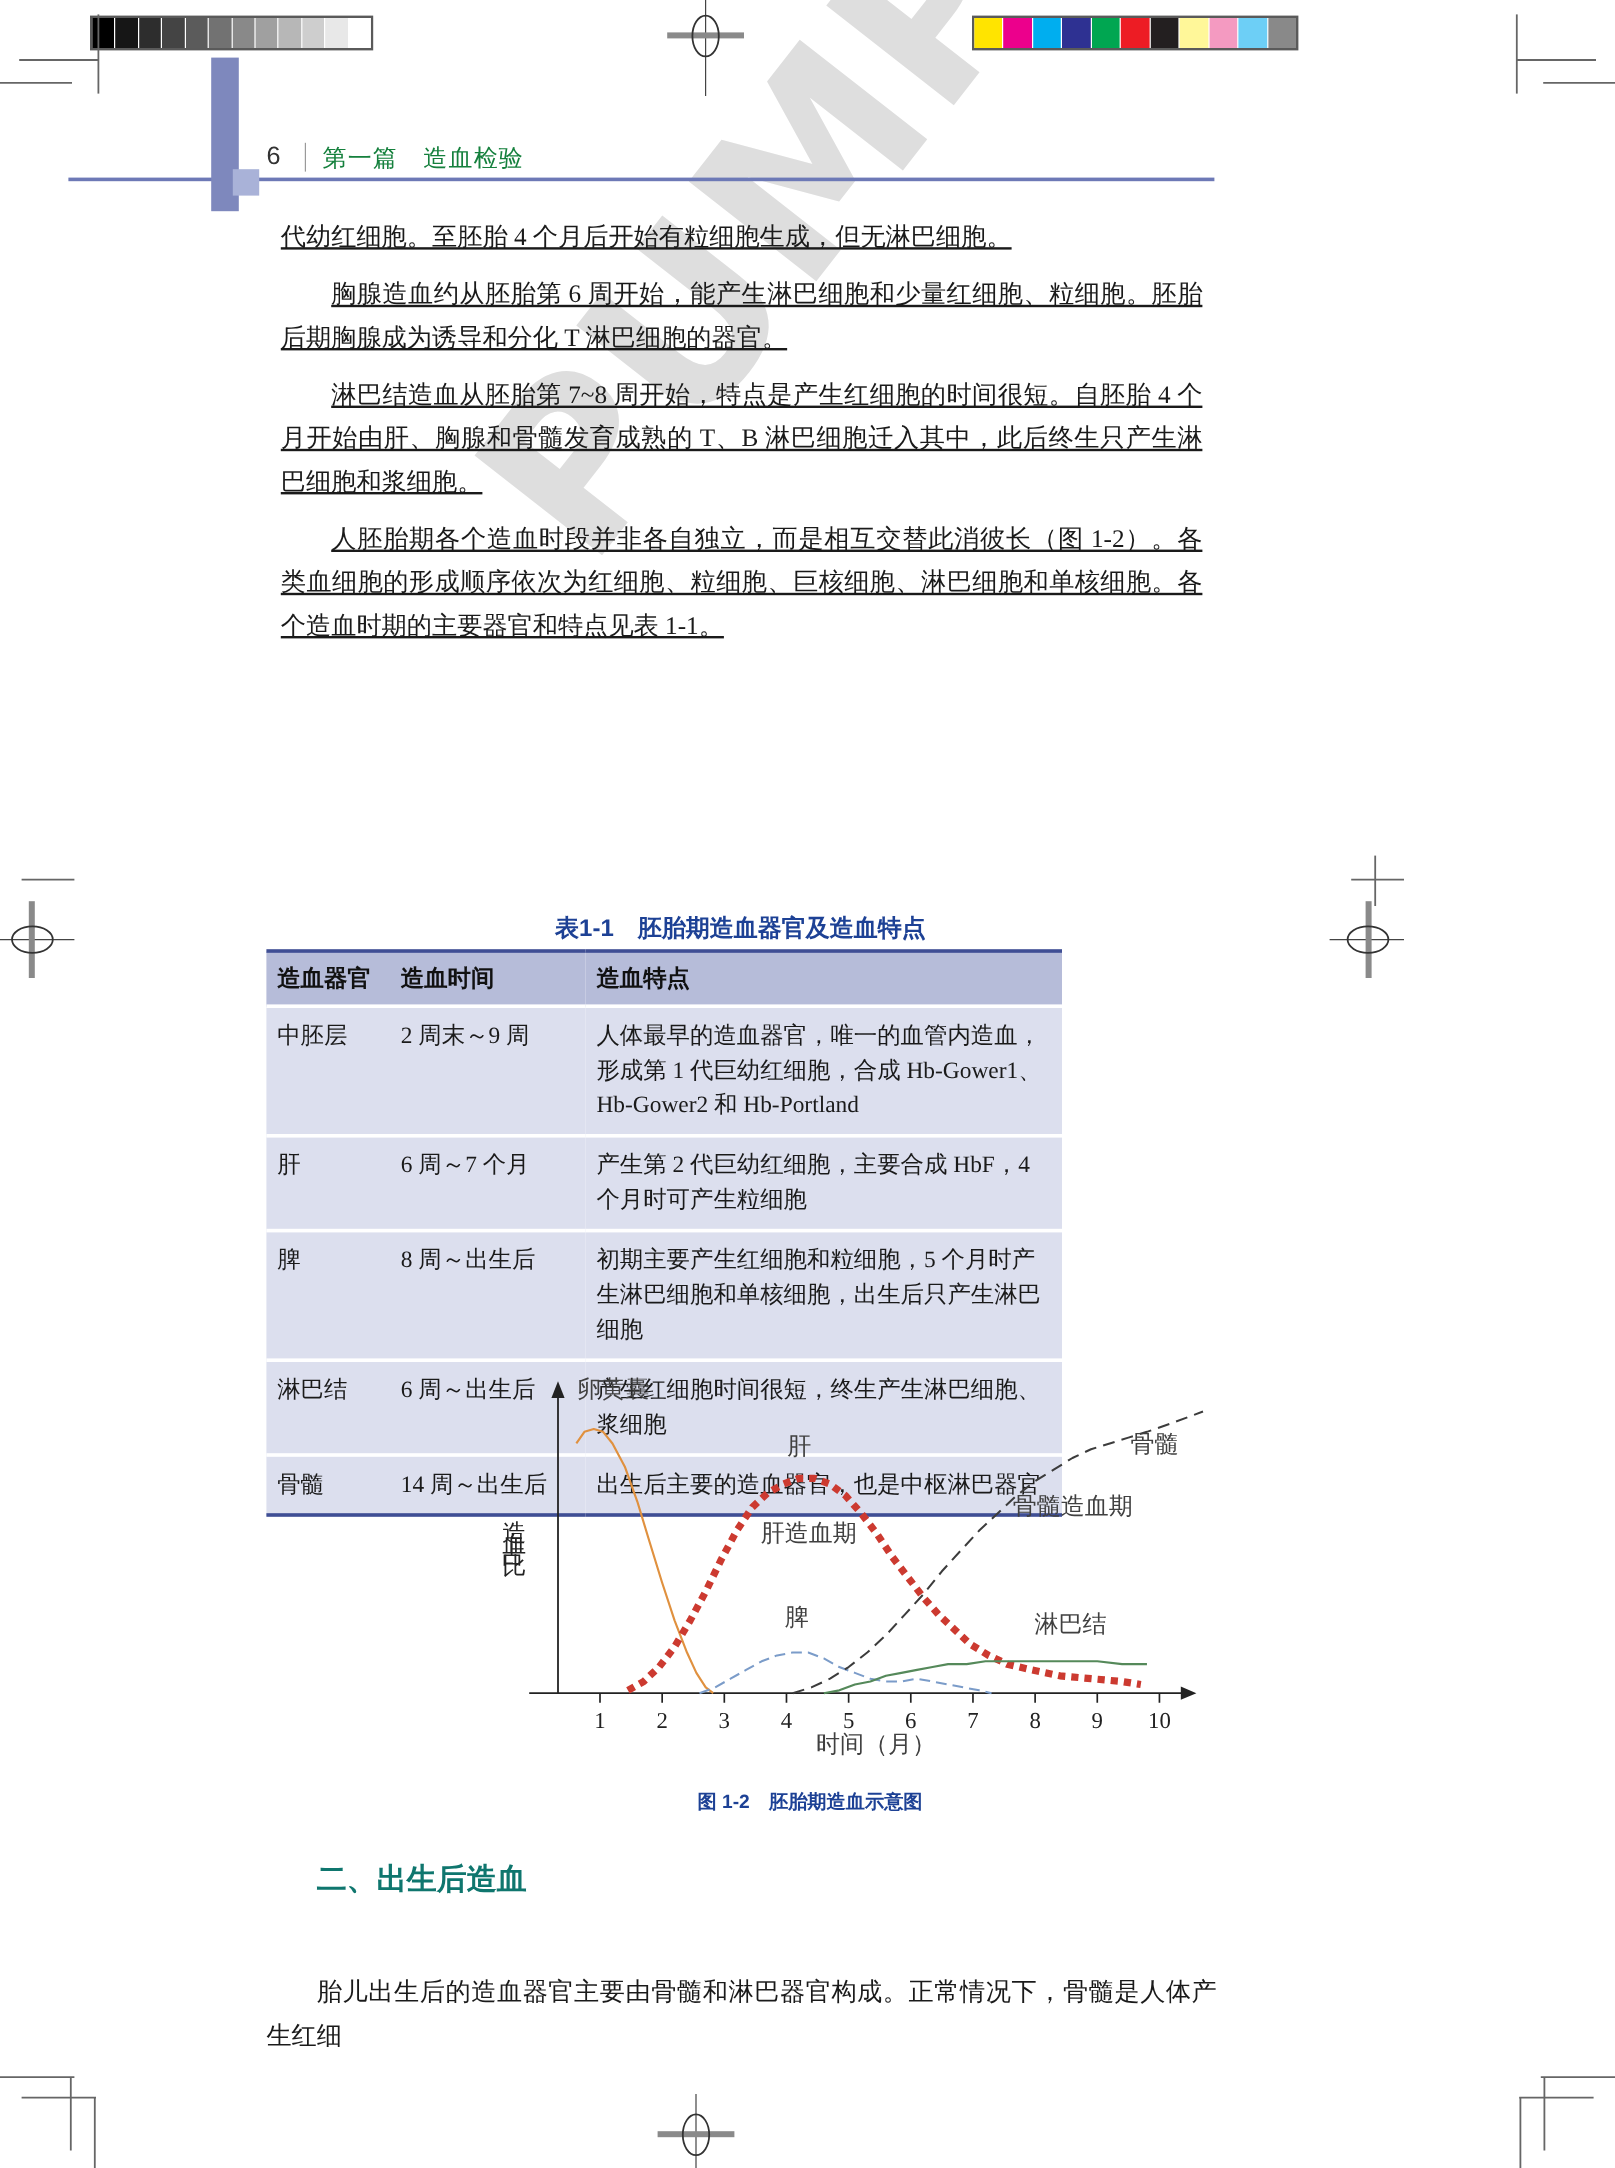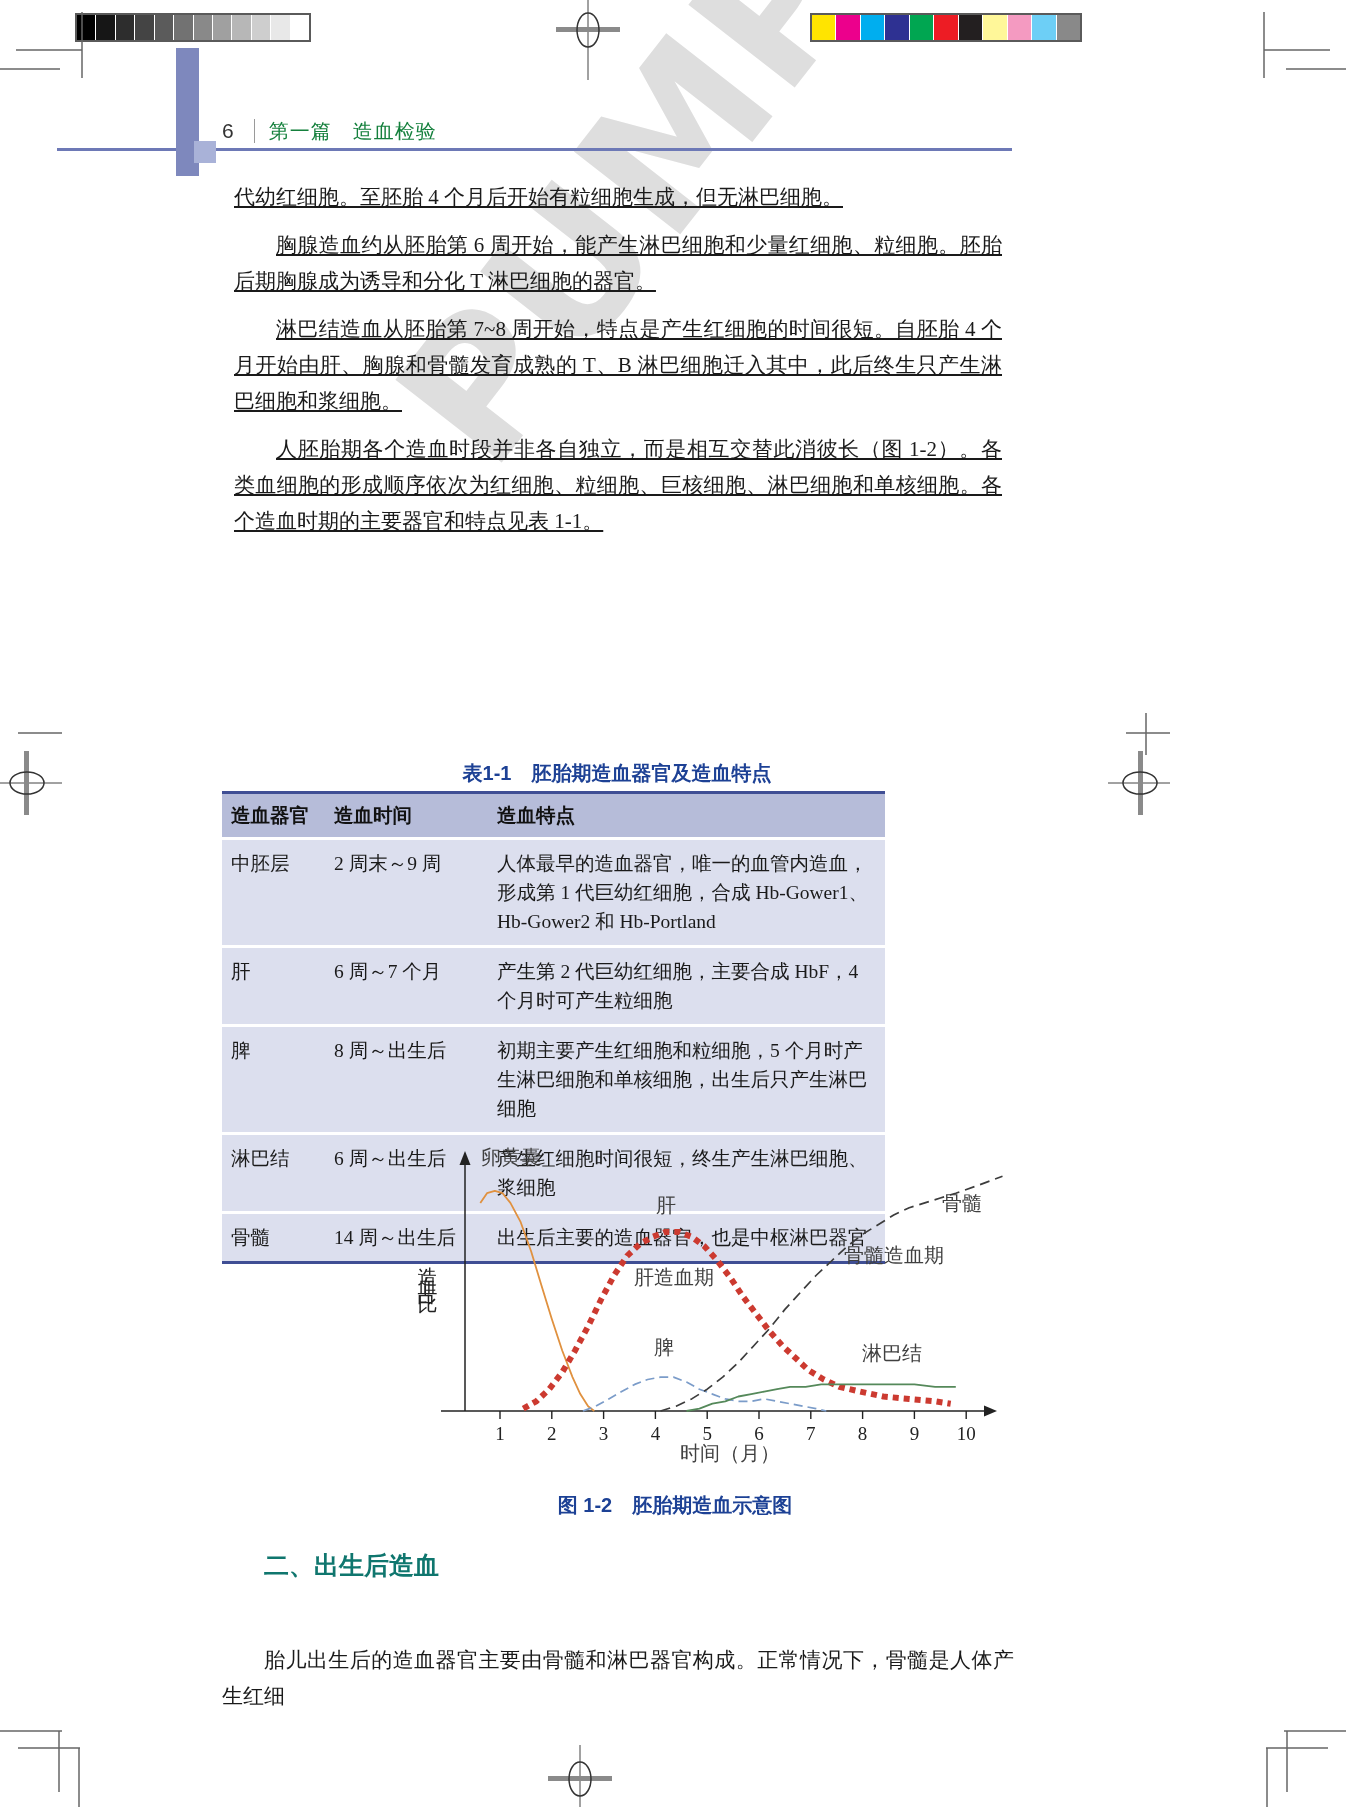--- a/index.html
+++ b/index.html
@@ -47,21 +47,21 @@
   table.datatable td{background:#dcdfee;padding:9px 6px 9px 9px;border-bottom:3px solid #fff;
      line-height:29px;vertical-align:top;}
   table.datatable tr:last-child td{border-bottom:none;}
   .col1{width:88px;} .col2{width:148px;}
 
   
   .figure{position:absolute;left:395px;top:1148px;width:625px;height:335px;z-index:1;}
   .figure .flabel{position:absolute;font-size:20px;color:#404040;white-space:nowrap;}
   .ylab{position:absolute;left:20px;top:103px;writing-mode:vertical-rl;letter-spacing:9px;font-size:20px;color:#222;}
   .fig-caption{position:absolute;left:400px;top:1492px;width:550px;text-align:center;z-index:1;
-     font-family:"Liberation Sans","DejaVu Sans",sans-serif;font-weight:bold;font-size:20px;color:#1d4195;}
+     font-family:"Liberation Sans","DejaVu Sans",sans-serif;font-weight:bold;font-size:16px;color:#1d4195;}
 
   
   .sec-heading{position:absolute;left:264px;top:1549px;z-index:1;
      font-family:"Liberation Sans","DejaVu Sans",sans-serif;font-weight:bold;font-size:25px;color:#0f766e;}
   .closing{position:absolute;left:222px;top:1642px;width:792px;z-index:1;margin:0;
      font-size:21px;line-height:36px;text-indent:2em;text-align:justify;}
 </style>
 </head>
 <body>
 

